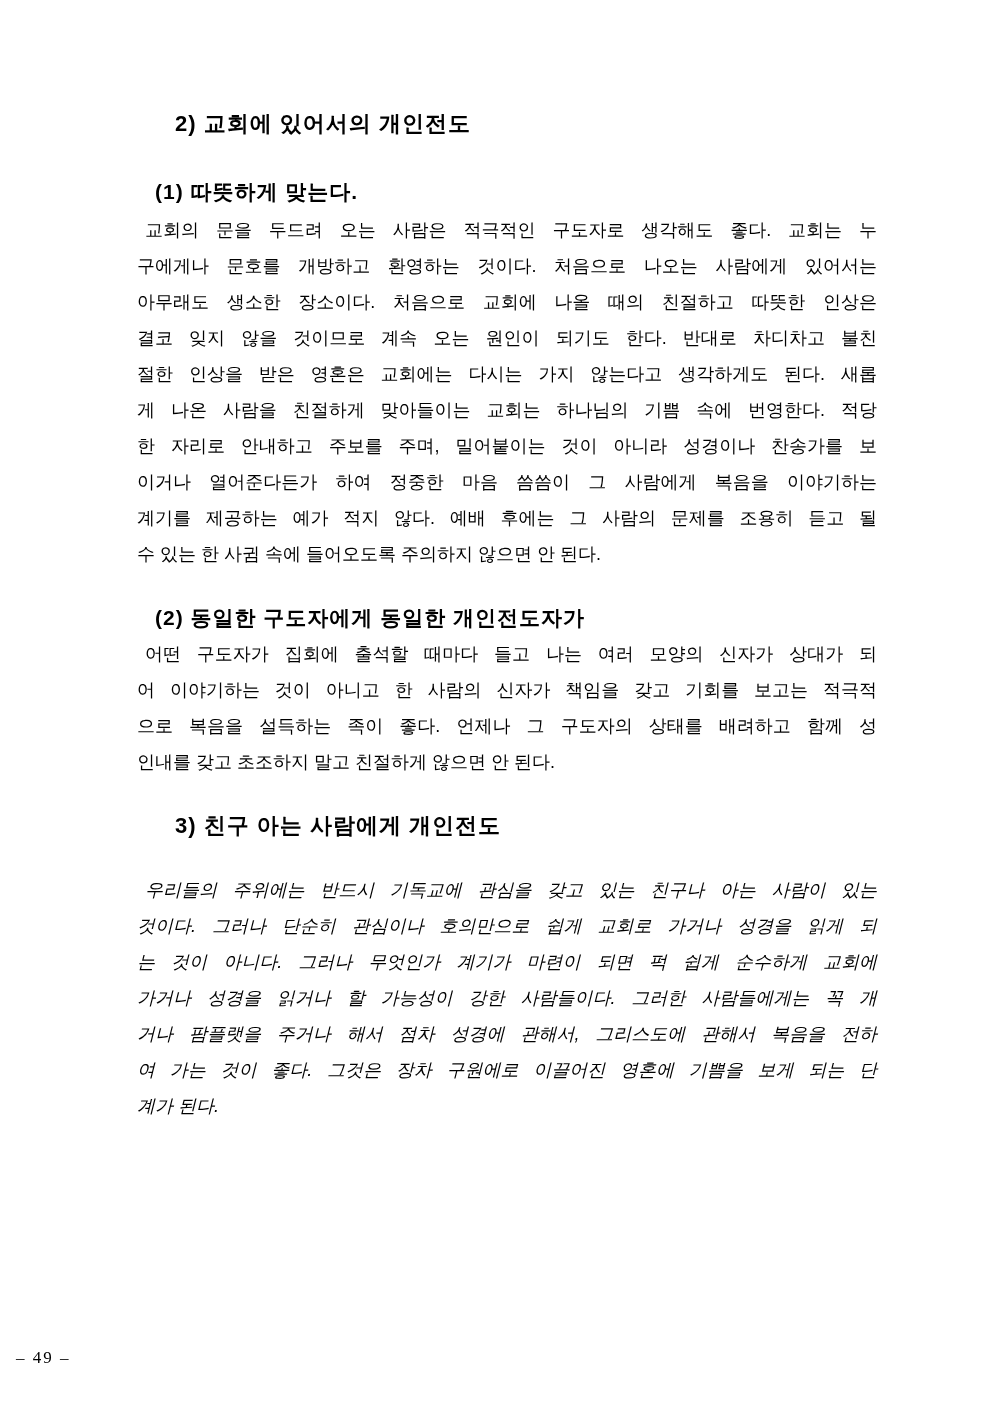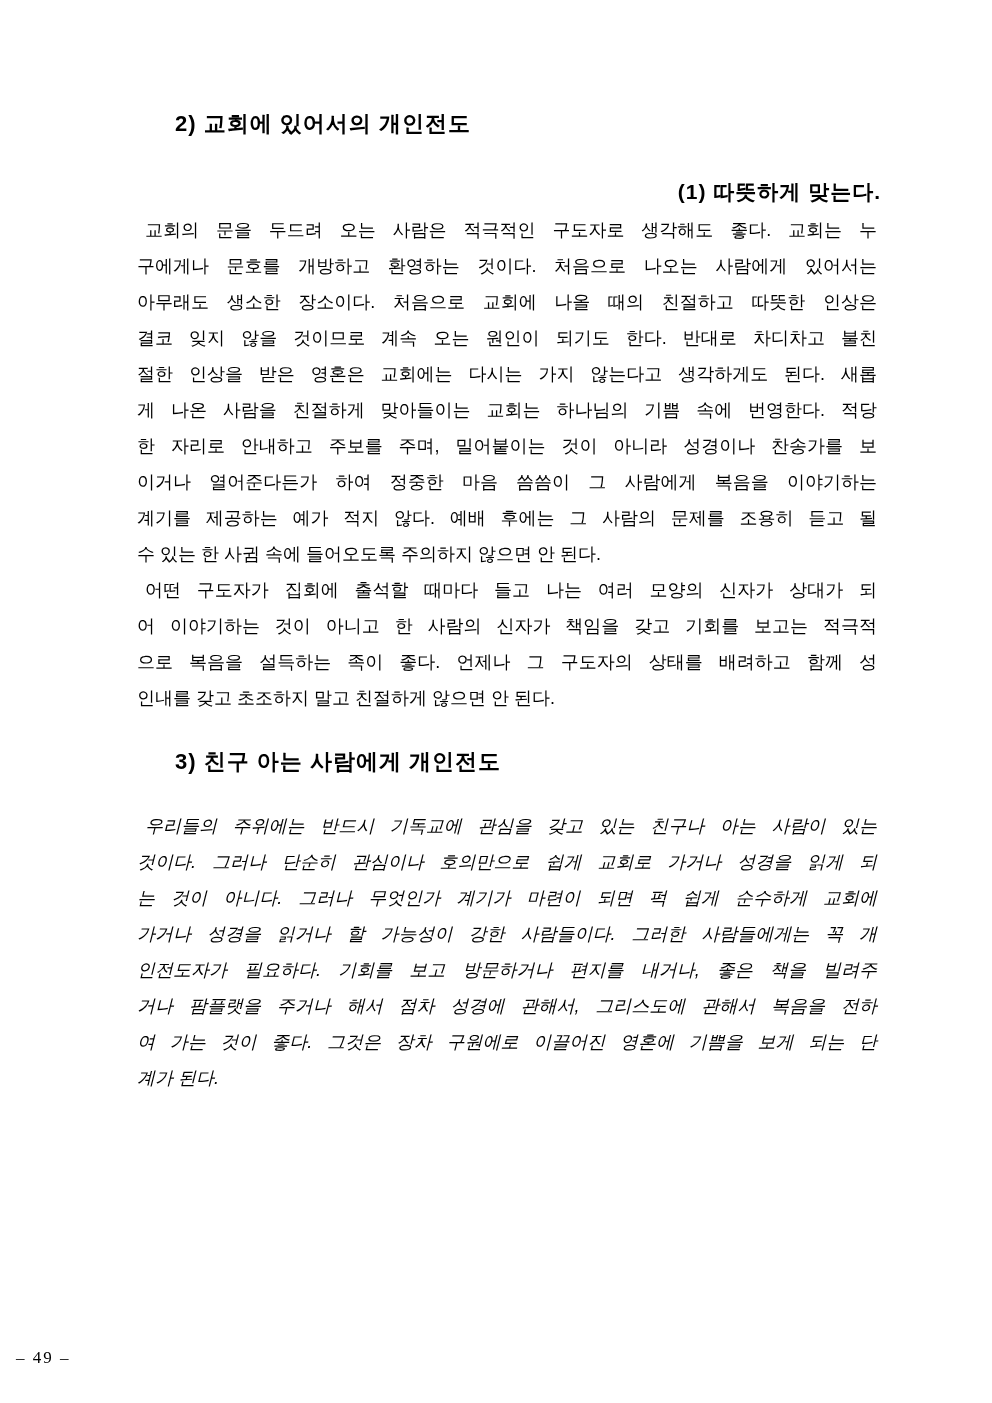--- a/index.html
+++ b/index.html
@@ -22,21 +22,20 @@
     letter-spacing: 1px;
     white-space: nowrap;
   }
   .h-sub {
     font-size: 21px;
     font-weight: bold;
     line-height: 32px;
     padding-left: 22px;
     letter-spacing: 1px;
     white-space: nowrap;
-    text-align: right;
   }
   .h-sub-1 { margin-top: 36px; }
   .h-sub-2 { margin-top: 32px; }
   .h-main-3 { margin-top: 32px; }
   .para-1 { margin-top: 6px; }
   .para-2 { margin-top: 4px; }
   .para-3 { margin-top: 32px; font-style: italic; }
   .line {
     font-size: 18px;
     line-height: 32px;
@@ -73,36 +72,36 @@
       <div class="line">아무래도 생소한 장소이다. 처음으로 교회에 나올 때의 친절하고 따뜻한 인상은</div>
       <div class="line">결코 잊지 않을 것이므로 계속 오는 원인이 되기도 한다. 반대로 차디차고 불친</div>
       <div class="line">절한 인상을 받은 영혼은 교회에는 다시는 가지 않는다고 생각하게도 된다. 새롭</div>
       <div class="line">게 나온 사람을 친절하게 맞아들이는 교회는 하나님의 기쁨 속에 번영한다. 적당</div>
       <div class="line">한 자리로 안내하고 주보를 주며, 밀어붙이는 것이 아니라 성경이나 찬송가를 보</div>
       <div class="line">이거나 열어준다든가 하여 정중한 마음 씀씀이 그 사람에게 복음을 이야기하는</div>
       <div class="line">계기를 제공하는 예가 적지 않다. 예배 후에는 그 사람의 문제를 조용히 듣고 될</div>
       <div class="line last">수 있는 한 사귐 속에 들어오도록 주의하지 않으면 안 된다.</div>
     </div>
 
+    <div class="h-sub h-sub-2">(2) 동일한 구도자에게 동일한 개인전도자가</div>
 
     <div class="para para-2">
       <div class="line first">어떤 구도자가 집회에 출석할 때마다 들고 나는 여러 모양의 신자가 상대가 되</div>
       <div class="line">어 이야기하는 것이 아니고 한 사람의 신자가 책임을 갖고 기회를 보고는 적극적</div>
       <div class="line">으로 복음을 설득하는 족이 좋다. 언제나 그 구도자의 상태를 배려하고 함께 성</div>
       <div class="line last">인내를 갖고 초조하지 말고 친절하게 않으면 안 된다.</div>
     </div>
 
     <div class="h-main h-main-3">3) 친구 아는 사람에게 개인전도</div>
 
     <div class="para para-3">
       <div class="line first">우리들의 주위에는 반드시 기독교에 관심을 갖고 있는 친구나 아는 사람이 있는</div>
       <div class="line">것이다. 그러나 단순히 관심이나 호의만으로 쉽게 교회로 가거나 성경을 읽게 되</div>
       <div class="line">는 것이 아니다. 그러나 무엇인가 계기가 마련이 되면 퍽 쉽게 순수하게 교회에</div>
       <div class="line">가거나 성경을 읽거나 할 가능성이 강한 사람들이다. 그러한 사람들에게는 꼭 개</div>
-      <div class="line">인전도자가 필요하다. 기회를 보고 방문하거나 편지를 내거나, 좋은 책을 빌려주</div>
       <div class="line">거나 팜플랫을 주거나 해서 점차 성경에 관해서, 그리스도에 관해서 복음을 전하</div>
       <div class="line">여 가는 것이 좋다. 그것은 장차 구원에로 이끌어진 영혼에 기쁨을 보게 되는 단</div>
       <div class="line last">계가 된다.</div>
     </div>
 
   </div>
 
   <div class="footer">– 49 –</div>
 </div>
 

